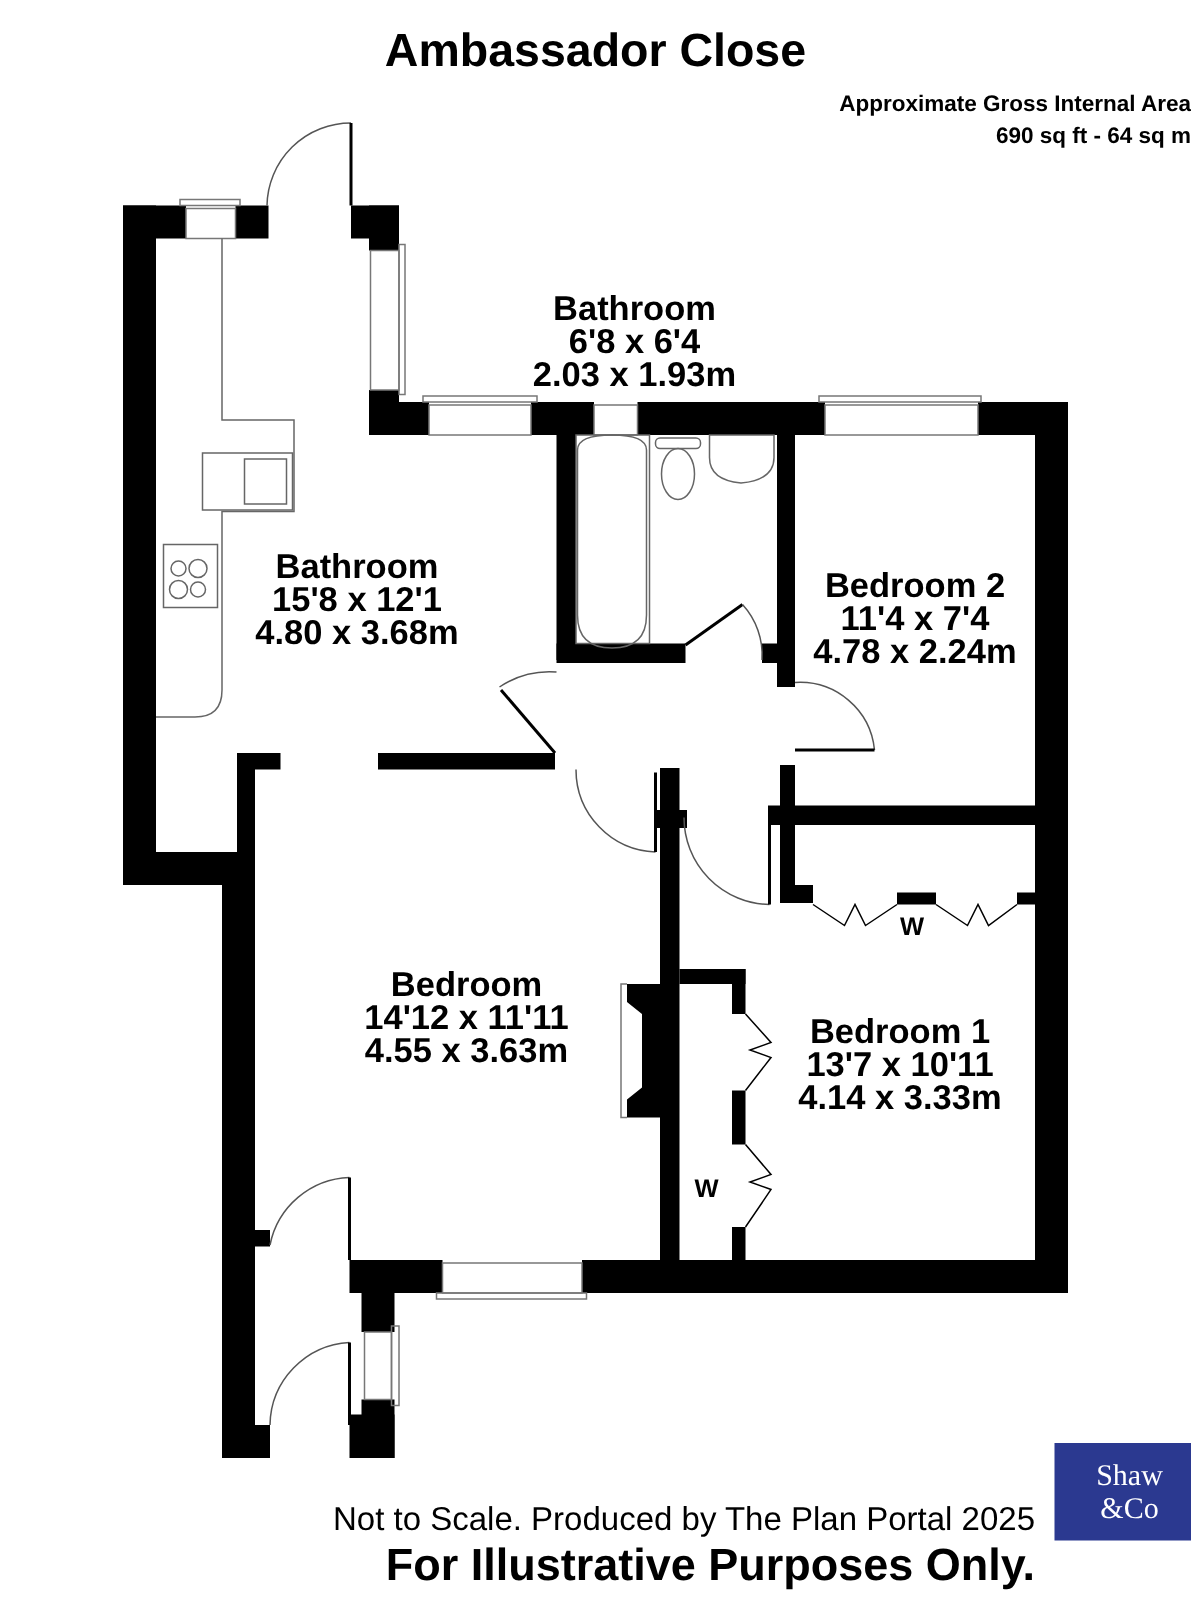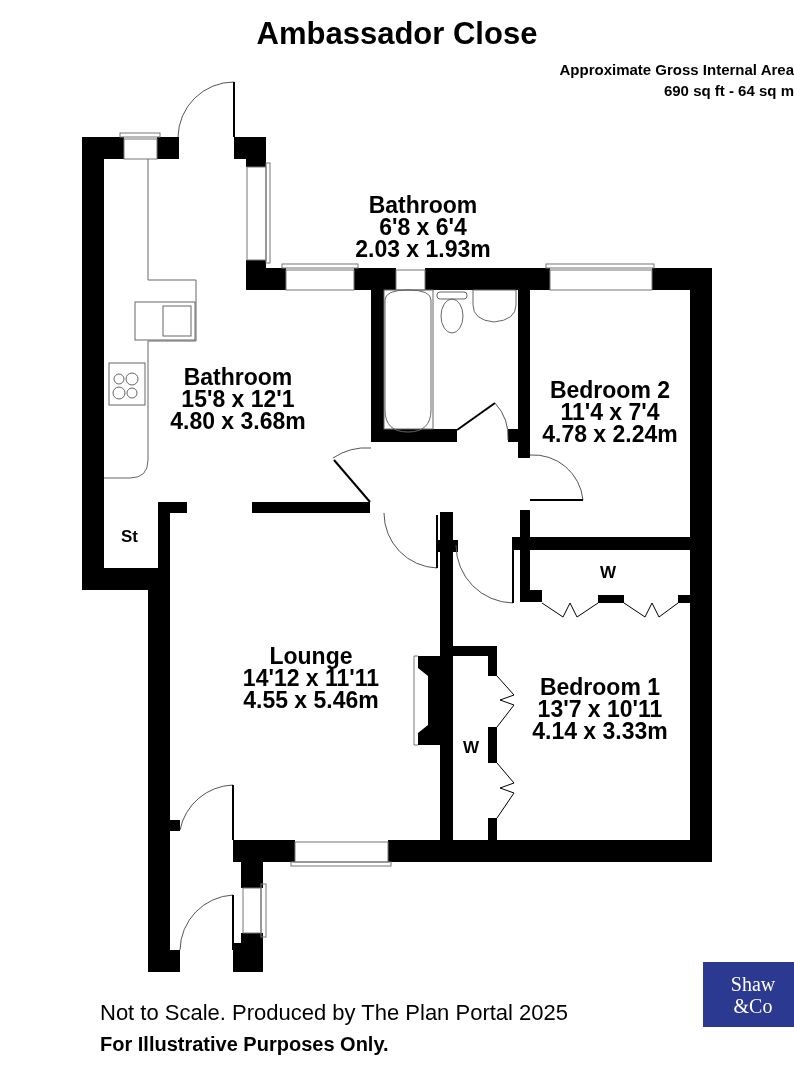--- a/index.html
+++ b/index.html
@@ -1,23 +1,23 @@
 <!DOCTYPE html>
 <html><head>
 <meta charset="utf-8">
 <style>
   html, body { margin:0; padding:0; background:#ffffff; }
   body { width:794px; height:1080px; position:relative; overflow:hidden; font-family:"Liberation Sans", sans-serif; color:#000; }
   .title { position:absolute; left:0; width:794px; top:16px; text-align:center; font-weight:bold; font-size:31px; line-height:36px; }
   .subtitle { position:absolute; left:0; width:794px; text-align:right; font-weight:bold; font-size:15px; line-height:20px; }
   svg.plan { position:absolute; left:0; top:0; }
   .room-label { position:absolute; text-align:center; font-weight:bold; font-size:23px; line-height:22px; white-space:nowrap; }
-  .small-label { position:absolute; font-weight:bold; font-size:17px; }
-  .footer1 { position:absolute; left:100px; width:590px; top:1000px; text-align:left; font-size:22px; line-height:26px; }
-  .footer2 { position:absolute; left:100px; width:590px; top:1031px; text-align:left; font-size:20px; font-weight:bold; line-height:26px; }
+  .small-label { position:absolute; font-weight:bold; font-size:17px;margin-top:45px; }
+  .footer1 { position:absolute; left:100px; width:590px; top:1000px; text-align:right; font-size:22px; line-height:26px; }
+  .footer2 { position:absolute; left:100px; width:590px; top:1031px; text-align:right; font-size:30px; font-weight:bold; line-height:26px; }
   .logo { position:absolute; left:703px; top:962px; width:100px; height:65px; background:#2b3990; color:#fff; font-family:"Liberation Serif", serif; font-size:20px; line-height:22px; display:flex; flex-direction:column; align-items:center; justify-content:center; }
 </style>
 </head>
 <body>
 
 <div class="title">Ambassador Close</div>
 <div class="subtitle" style="top:60px">Approximate Gross Internal Area</div>
 <div class="subtitle" style="top:81px">690 sq ft - 64 sq m</div>
 
 <svg class="plan" width="794" height="1080" viewBox="0 0 794 1080">
@@ -151,23 +151,23 @@
   <div>2.03 x 1.93m</div>
 </div>
 
 <div class="room-label" style="left:540px; top:379px; width:140px;">
   <div>Bedroom 2</div>
   <div>11'4 x 7'4</div>
   <div>4.78 x 2.24m</div>
 </div>
 
 <div class="room-label" style="left:236px; top:645px; width:150px;">
-  <div>Lounge</div>
+  <div>Bedroom</div>
   <div>14'12 x 11'11</div>
-  <div>4.55 x 5.46m</div>
+  <div>4.55 x 3.63m</div>
 </div>
 
 <div class="room-label" style="left:530px; top:676px; width:140px;">
   <div>Bedroom 1</div>
   <div>13'7 x 10'11</div>
   <div>4.14 x 3.33m</div>
 </div>
 
 <div class="small-label" style="left:121px; top:527px;">St</div>
 <div class="small-label" style="left:600px; top:563px;">W</div>

